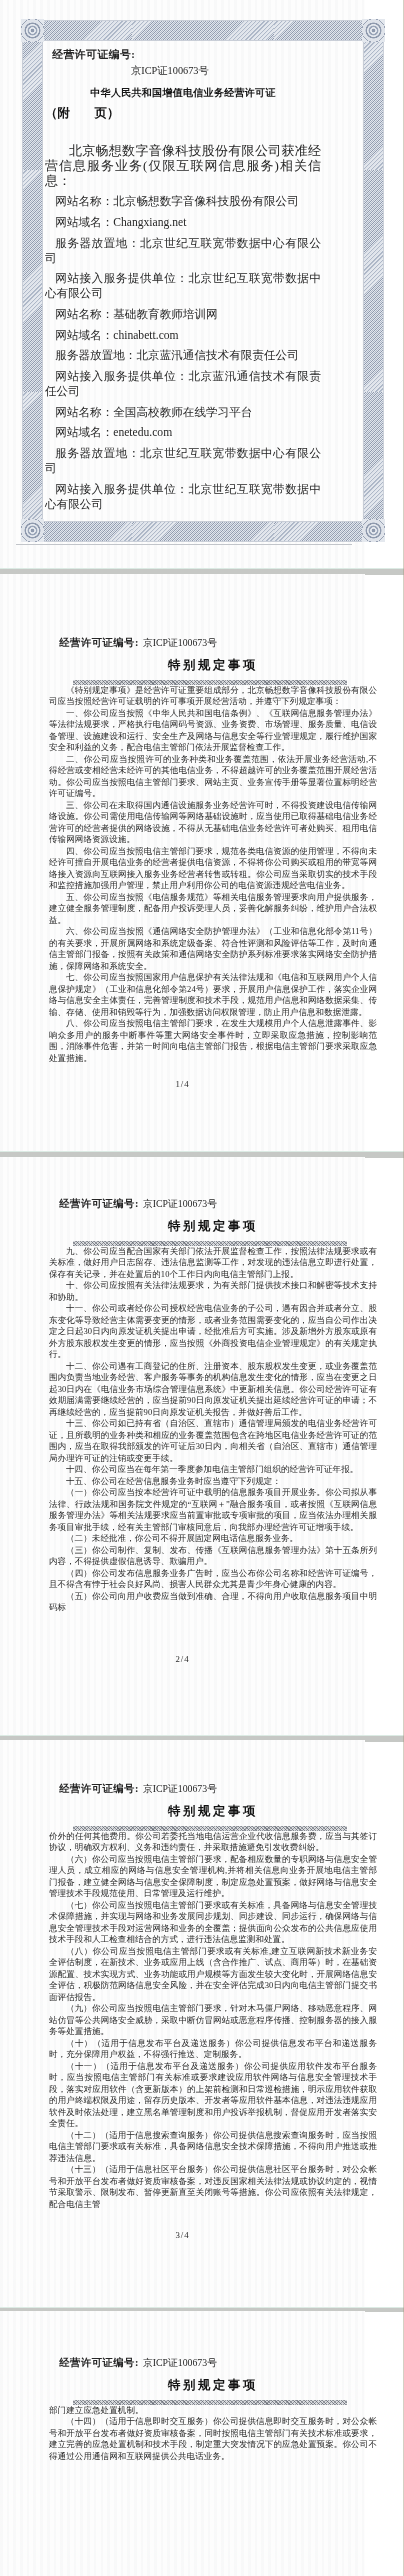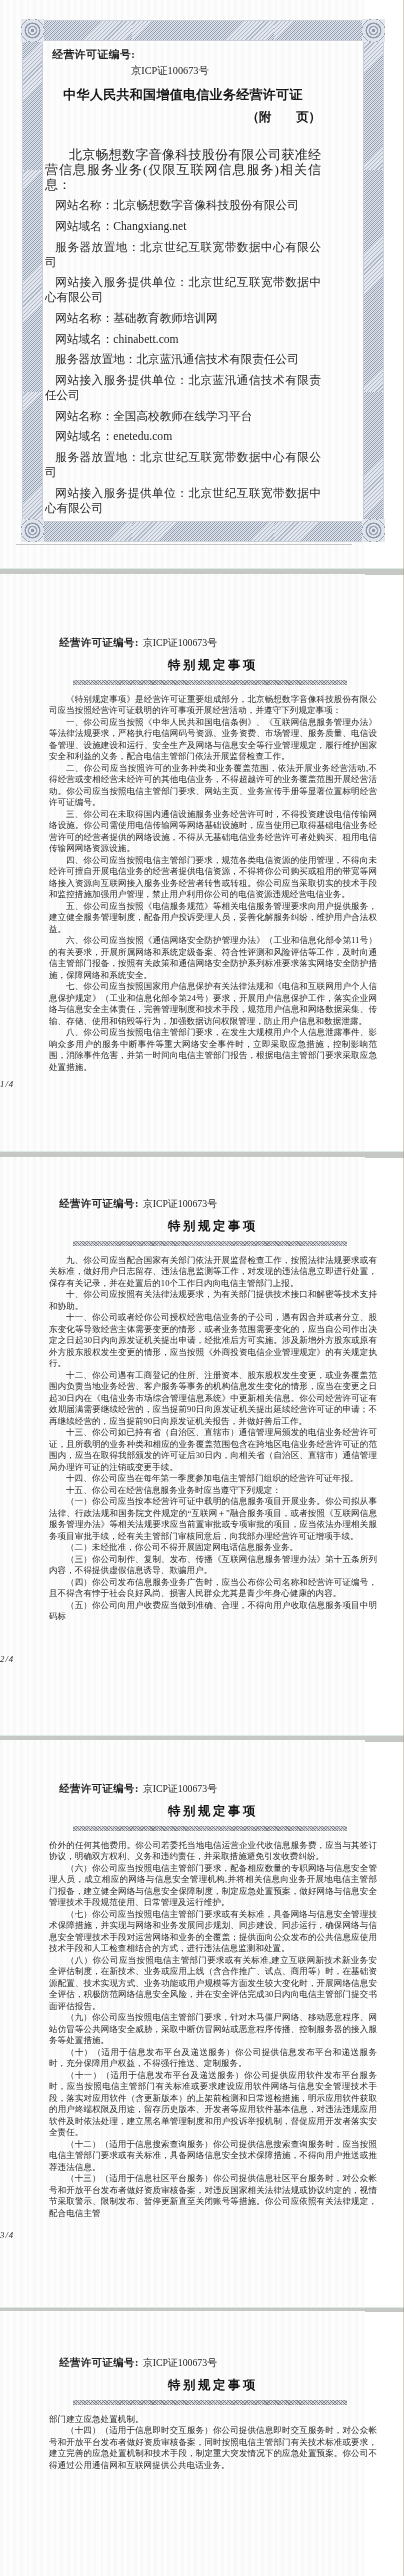--- a/index.html
+++ b/index.html
@@ -18,42 +18,42 @@
          box-shadow:0 0 0 0.5px #98a2b4, inset 0 0 0 0.5px #98a2b4;}
   .corner{position:absolute;width:23px;height:23px;
           background:radial-gradient(circle at 50% 50%,#8e99ad 0 1.5px,#e4e8ee 2.1px 3.1px,#9aa5b8 3.6px 4.6px,#e4e8ee 5.2px 6.2px,#8e99ad 6.7px 7.7px,#dfe3ea 8.2px 11.3px,#98a2b4 11.3px 12px,#e4e8ee 12px 23px);}
   .corner.tl{left:-20.6px;top:-20.6px}.corner.tr{right:-20.6px;top:-20.6px}
   .corner.bl{left:-20.6px;bottom:-20.6px}.corner.br{right:-20.6px;bottom:-20.6px}
   .page1-edge-shadow{position:absolute;left:15.5px;right:13.4px;top:544px;height:1px;background:#c2c5ca;}
 
   .cert-body{position:absolute;left:45px;right:44px;top:48px;}
   .cert-no-label{margin:0 0 0 7.2px;font-size:10.8px;font-weight:bold;letter-spacing:0.5px;}
   .cert-no{margin:1.5px 0 0 86px;font-size:10.3px;}
-  .cert-title{margin:8.2px 0 0 0;text-align:center;font-size:13px;font-weight:bold;letter-spacing:0.3px;color:#161616;}
-  .cert-subtitle{margin:5.2px 0 0 0;text-align:right;font-size:12.4px;font-weight:bold;color:#161616;}
+  .cert-title{margin:8.2px 0 0 0;text-align:center;font-size:10px;font-weight:bold;letter-spacing:0.3px;color:#161616;}
+  .cert-subtitle{margin:5.2px 0 0 0;text-align:left;font-size:12.4px;font-weight:bold;color:#161616;}
   .cert-intro{margin:21.6px 0 0 0;font-size:13px;line-height:15px;text-align:justify;text-indent:24px;}
   .cert-entry{margin:5.7px 0 0 0;font-size:11.6px;line-height:15px;text-align:justify;text-indent:10.3px;font-family:Liberation Serif, serif;}
 
   
   .sheet-content{position:absolute;left:49px;width:328px;}
   .pg2 .sheet-content{top:62px}.pg3 .sheet-content{top:40px}
   .pg4 .sheet-content{top:42px}.pg5 .sheet-content{top:45px}
   .hdr{margin:0 0 0 10.3px;font-size:10.3px;}
   .hdr .lbl{font-weight:bold;letter-spacing:0.5px;}
   .hdr .num{font-size:9.8px;margin-left:4.1px;}
   .sp-title{margin:7px 0 0 0;text-align:center;font-size:12.4px;font-weight:bold;letter-spacing:2.6px;color:#141414;}
   .wavy{margin:6.2px 0 0 24px;width:274px;height:4.6px;
         background:repeating-linear-gradient(45deg,rgba(88,93,103,0.65) 0 0.8px,rgba(0,0,0,0) 0.8px 2.6px),
                    repeating-linear-gradient(-45deg,rgba(88,93,103,0.5) 0 0.8px,rgba(0,0,0,0) 0.8px 2.6px),
                    linear-gradient(#d8dadd,#d8dadd);}
-  .sp-body{margin-top:9px;}
+  .sp-body{margin-top:0;}
   .sp-body p{margin:0;font-size:8.5px;line-height:11.5px;letter-spacing:0.1px;
              text-align:justify;text-indent:17px;}
   .sp-body p.cont{text-indent:0;}
-  .pagenum{position:absolute;left:0;right:0;text-align:left;font-size:8.8px;letter-spacing:1px;color:#2a2a2a;font-style:italic;}
+  .pagenum{position:absolute;left:0;right:0;text-align:center;font-size:8.8px;letter-spacing:1px;color:#2a2a2a;}
   .pg2 .pagenum{bottom:53px}.pg3 .pagenum{bottom:62px}
   .pg4 .pagenum{bottom:58px}
 </style>
 </head>
 <body>
 
 <div id="doc">
 
   <div class="page pg1" style="top:0;height:568px;">
     <div class="frame">

